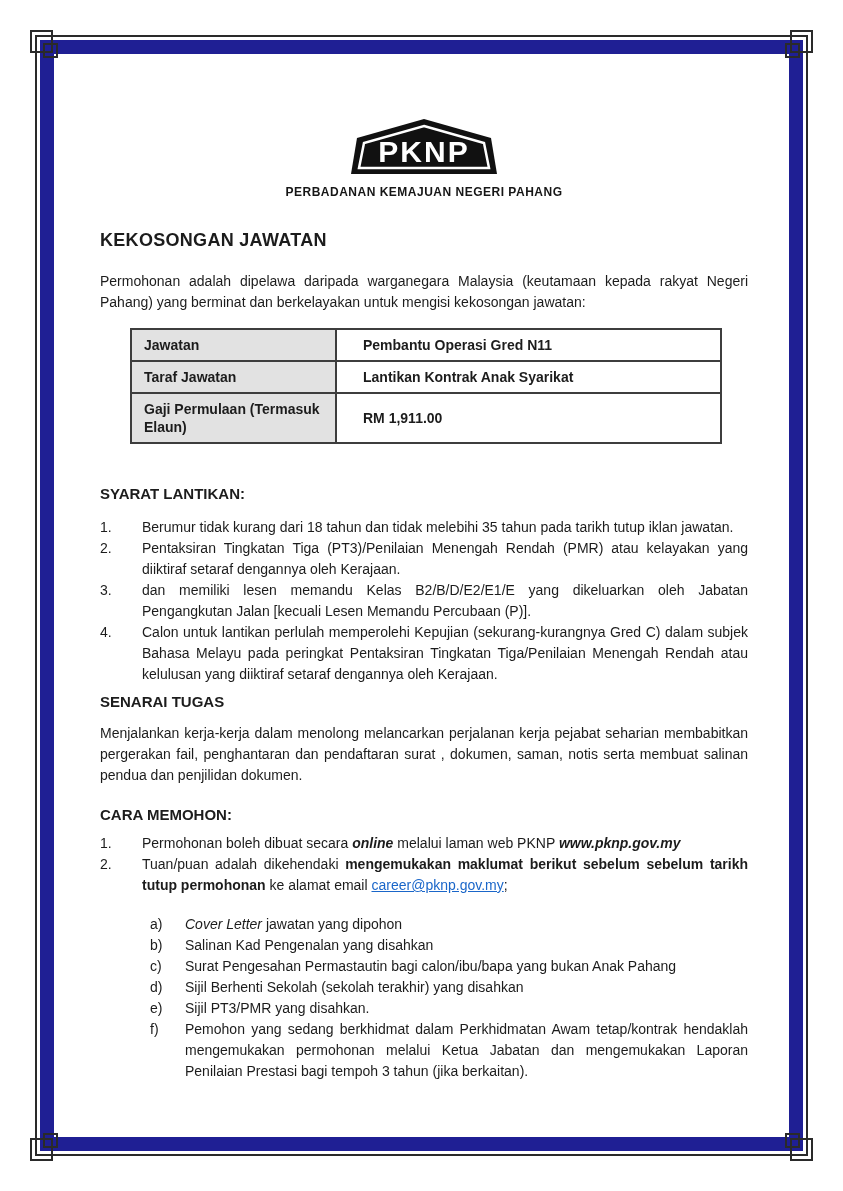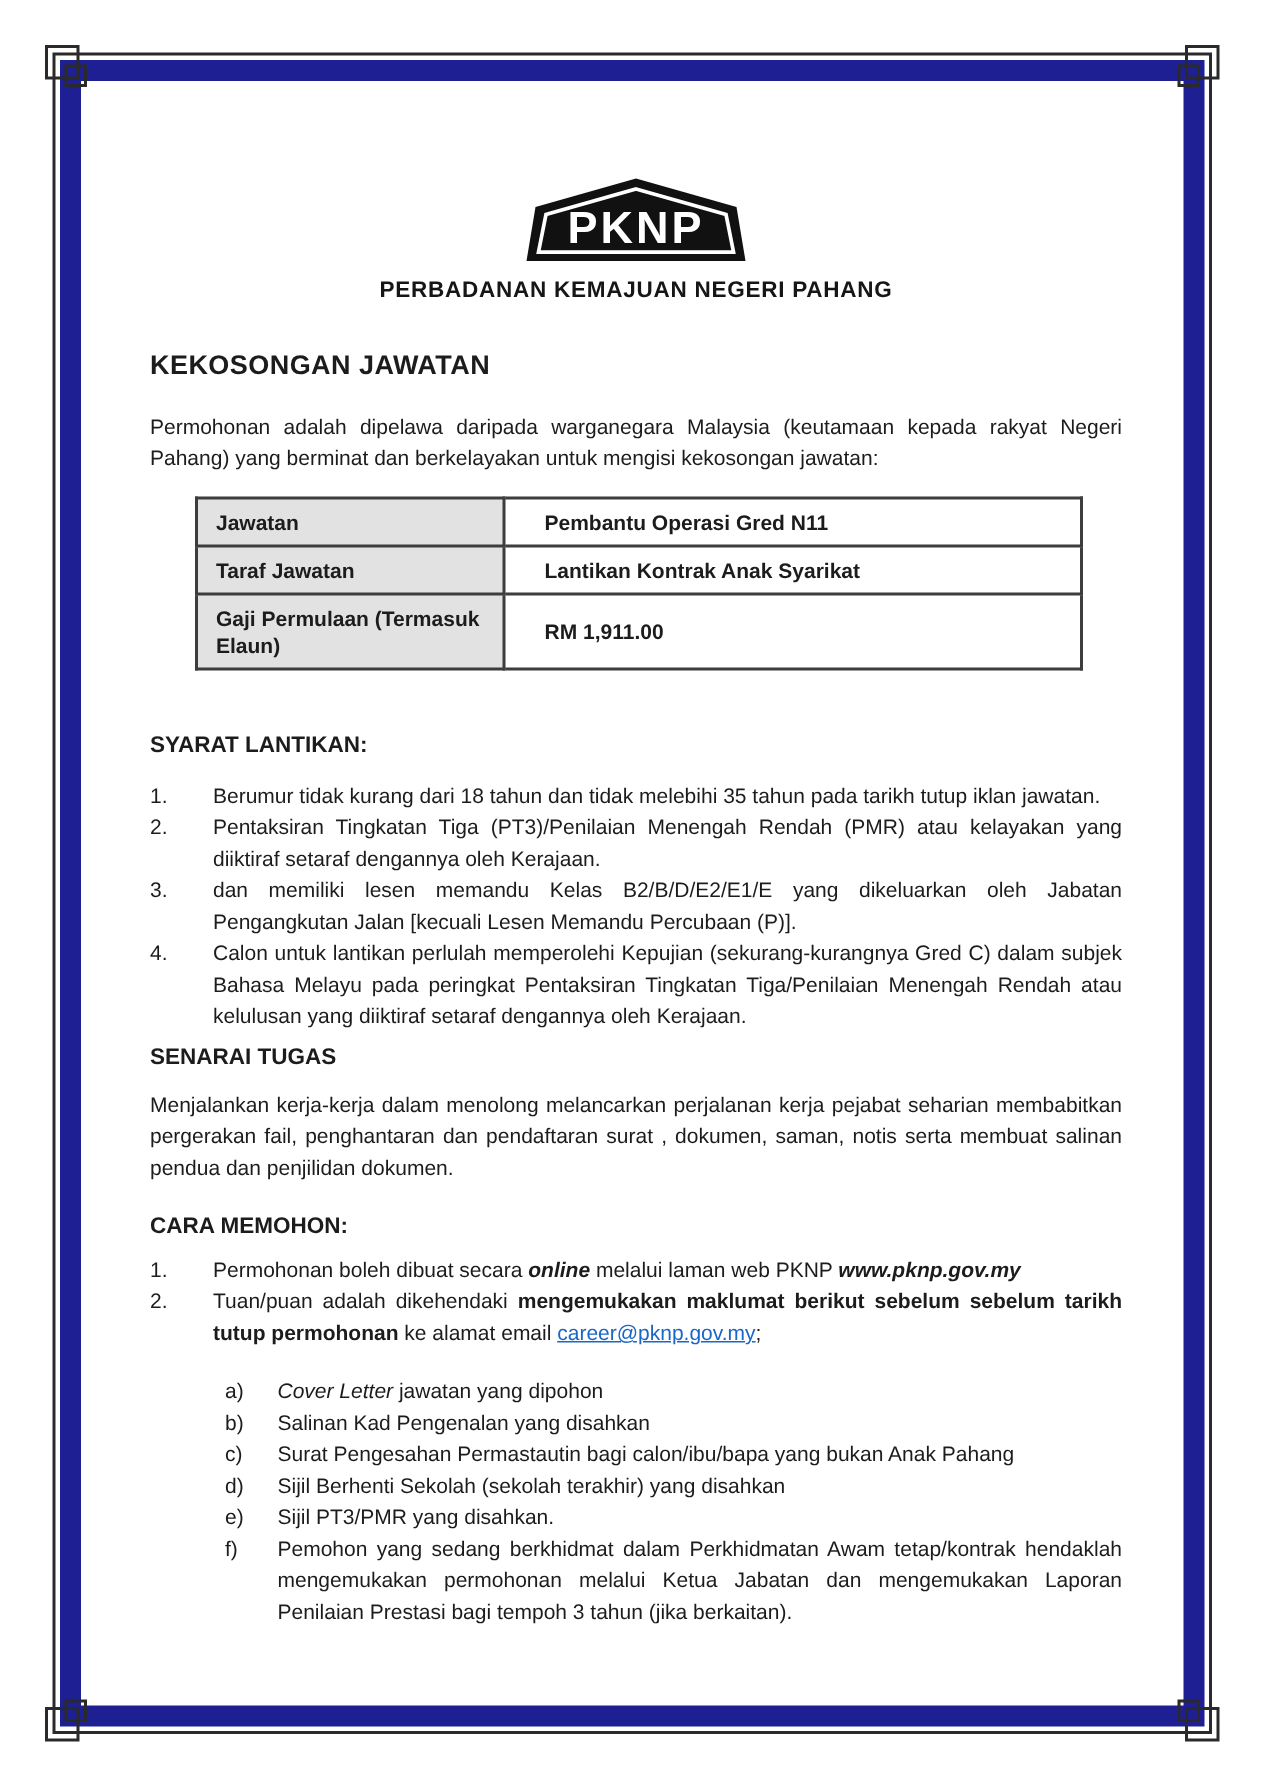--- a/index.html
+++ b/index.html
@@ -32,21 +32,21 @@
   .c-tl  { top:30px; left:30px; }  .c-tl.small  { top:43px; left:43px; }
   .c-tr  { top:30px; right:30px; } .c-tr.small  { top:43px; right:43px; }
   .c-bl  { bottom:30px; left:30px; }  .c-bl.small { bottom:43px; left:43px; }
   .c-br  { bottom:30px; right:30px; } .c-br.small { bottom:43px; right:43px; }
 
   
   .content { position:absolute; left:100px; top:0; width:648px;margin-top:39px; }
 
   .logo-wrap { margin-top:78px; text-align:center; }
   .logo-org {
-    font-size:15px; font-weight:bold; letter-spacing:0.5px;
+    font-size:12px; font-weight:bold; letter-spacing:0.5px;
     margin-top:3px; color:#161616;
   }
 
   .doc-title {
     margin-top:31px; text-align:left;
     font-size:18px; font-weight:bold; letter-spacing:0.3px;
   }
 
   .intro { margin-top:20px; line-height:21px; text-align:justify; }
 

